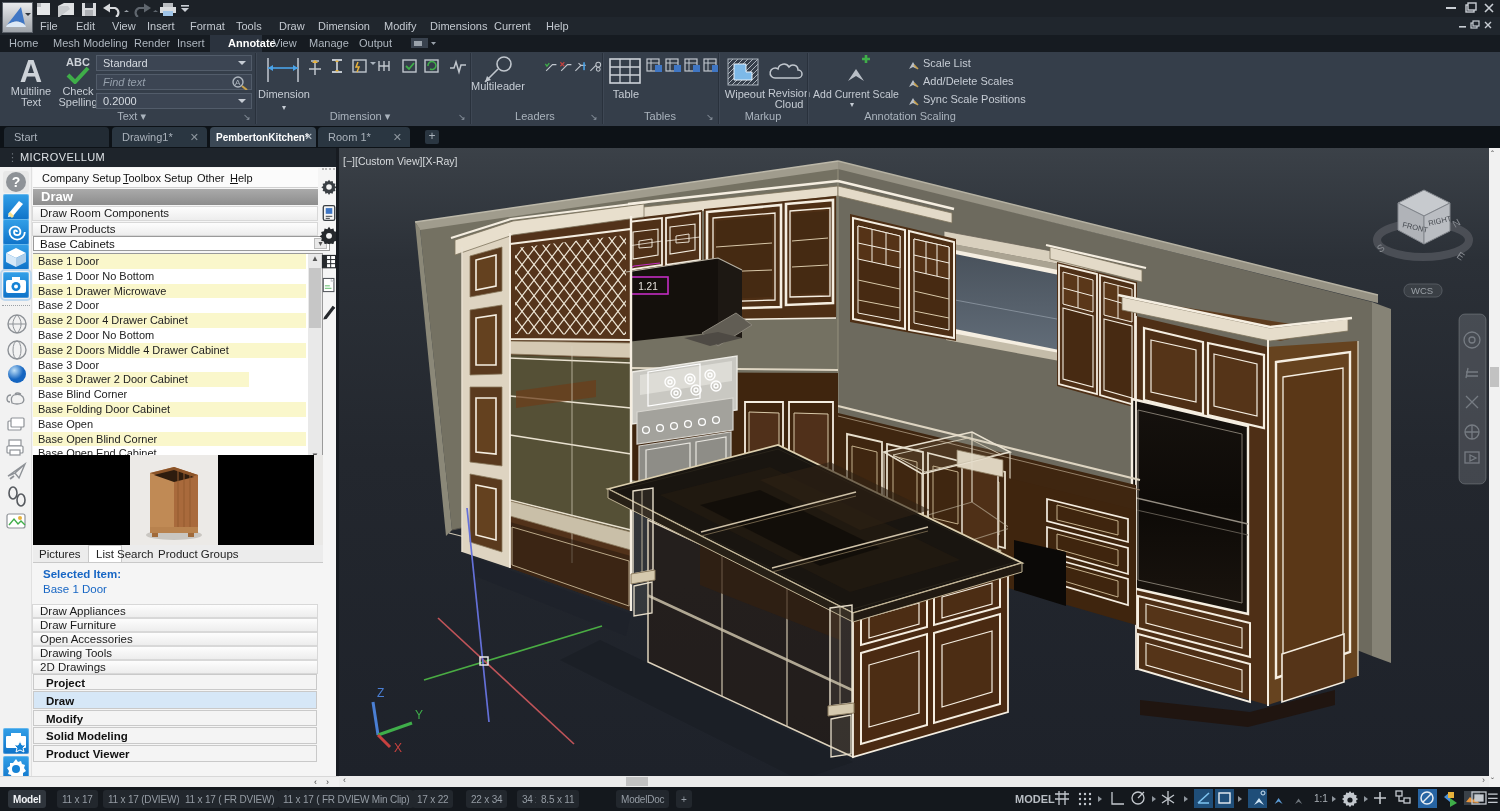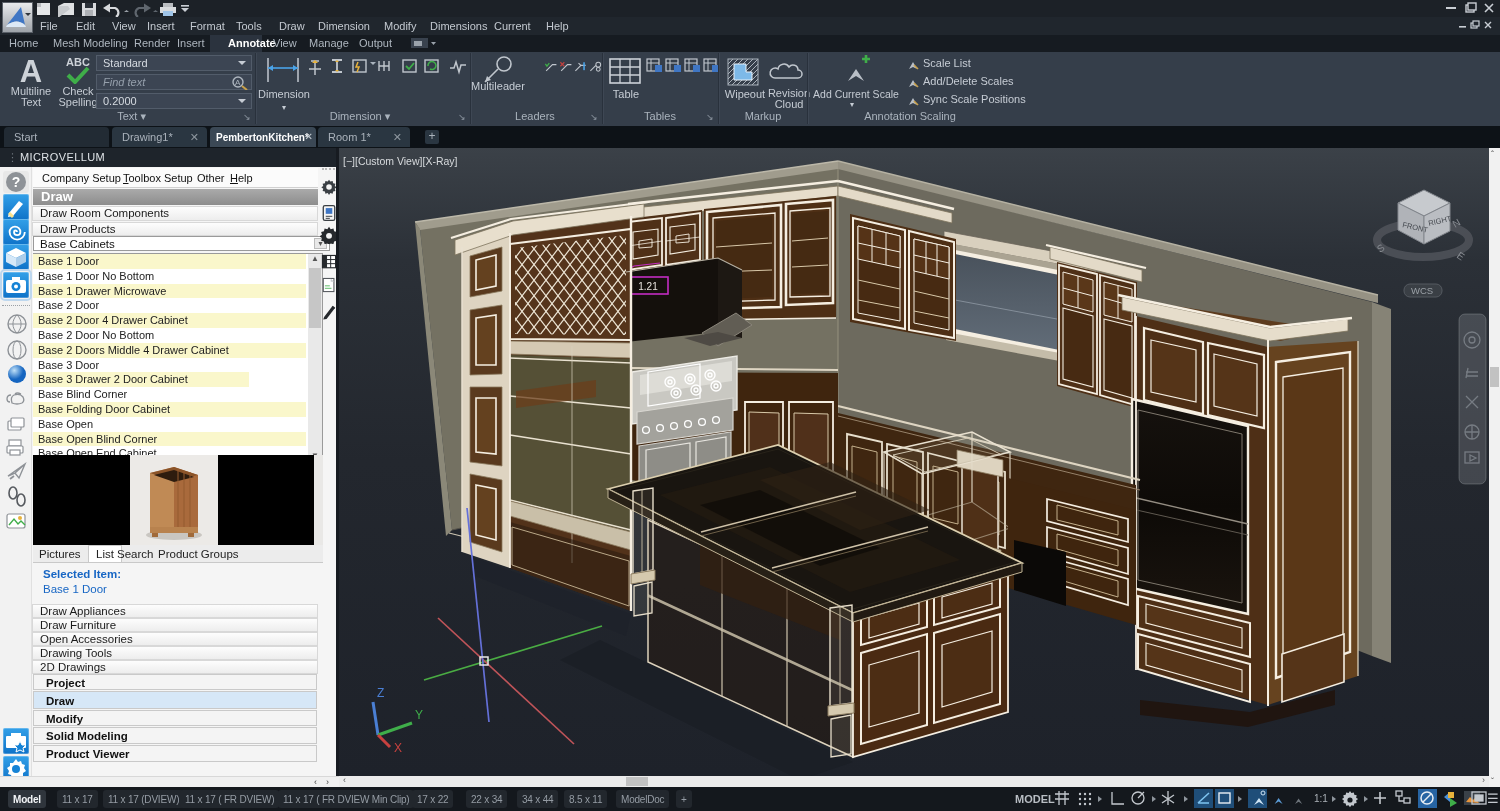--- a/index.html
+++ b/index.html
@@ -782,21 +782,21 @@
 </div>
 <div id="statusbar" class="abs">
     <div class="schip" style="left:8px;background:#2f353c;color:#f2f4f6;font-weight:bold">Model</div>
     <div class="schip" style="left:57px;">11 x 17</div>
     <div class="schip" style="left:103px;">11 x 17 (DVIEW)</div>
     <div class="schip" style="left:180px;">11 x 17 ( FR DVIEW)</div>
     <div class="schip" style="left:278px;">11 x 17 ( FR DVIEW Min Clip)</div>
     <div class="schip" style="left:412px;">17 x 22</div>
     <div class="schip" style="left:466px;">22 x 34</div>
     <div class="schip" style="left:517px;">34 x 44</div>
-    <div class="schip" style="left:536px;margin-left:28px;">8.5 x 11</div>
+    <div class="schip" style="left:536px;">8.5 x 11</div>
     <div class="schip" style="left:616px;">ModelDoc</div>
     <div class="schip" style="left:676px;">+</div>
     <div class="abs" style="left:1015px;top:6px;color:#b8bdc3;font-size:11px;font-weight:bold">MODEL</div>
     <svg class="abs" style="left:1052px;top:2px" width="448" height="20">
       <g stroke="#c3c8ce" stroke-width="1.3" fill="none">
         <path d="M3,5 h14 M3,10 h14 M7,2 v14 M13,2 v14"></path>
       </g>
       <g fill="#c3c8ce">
         <circle cx="28" cy="5" r="1.2"></circle>
         <circle cx="33" cy="5" r="1.2"></circle>

